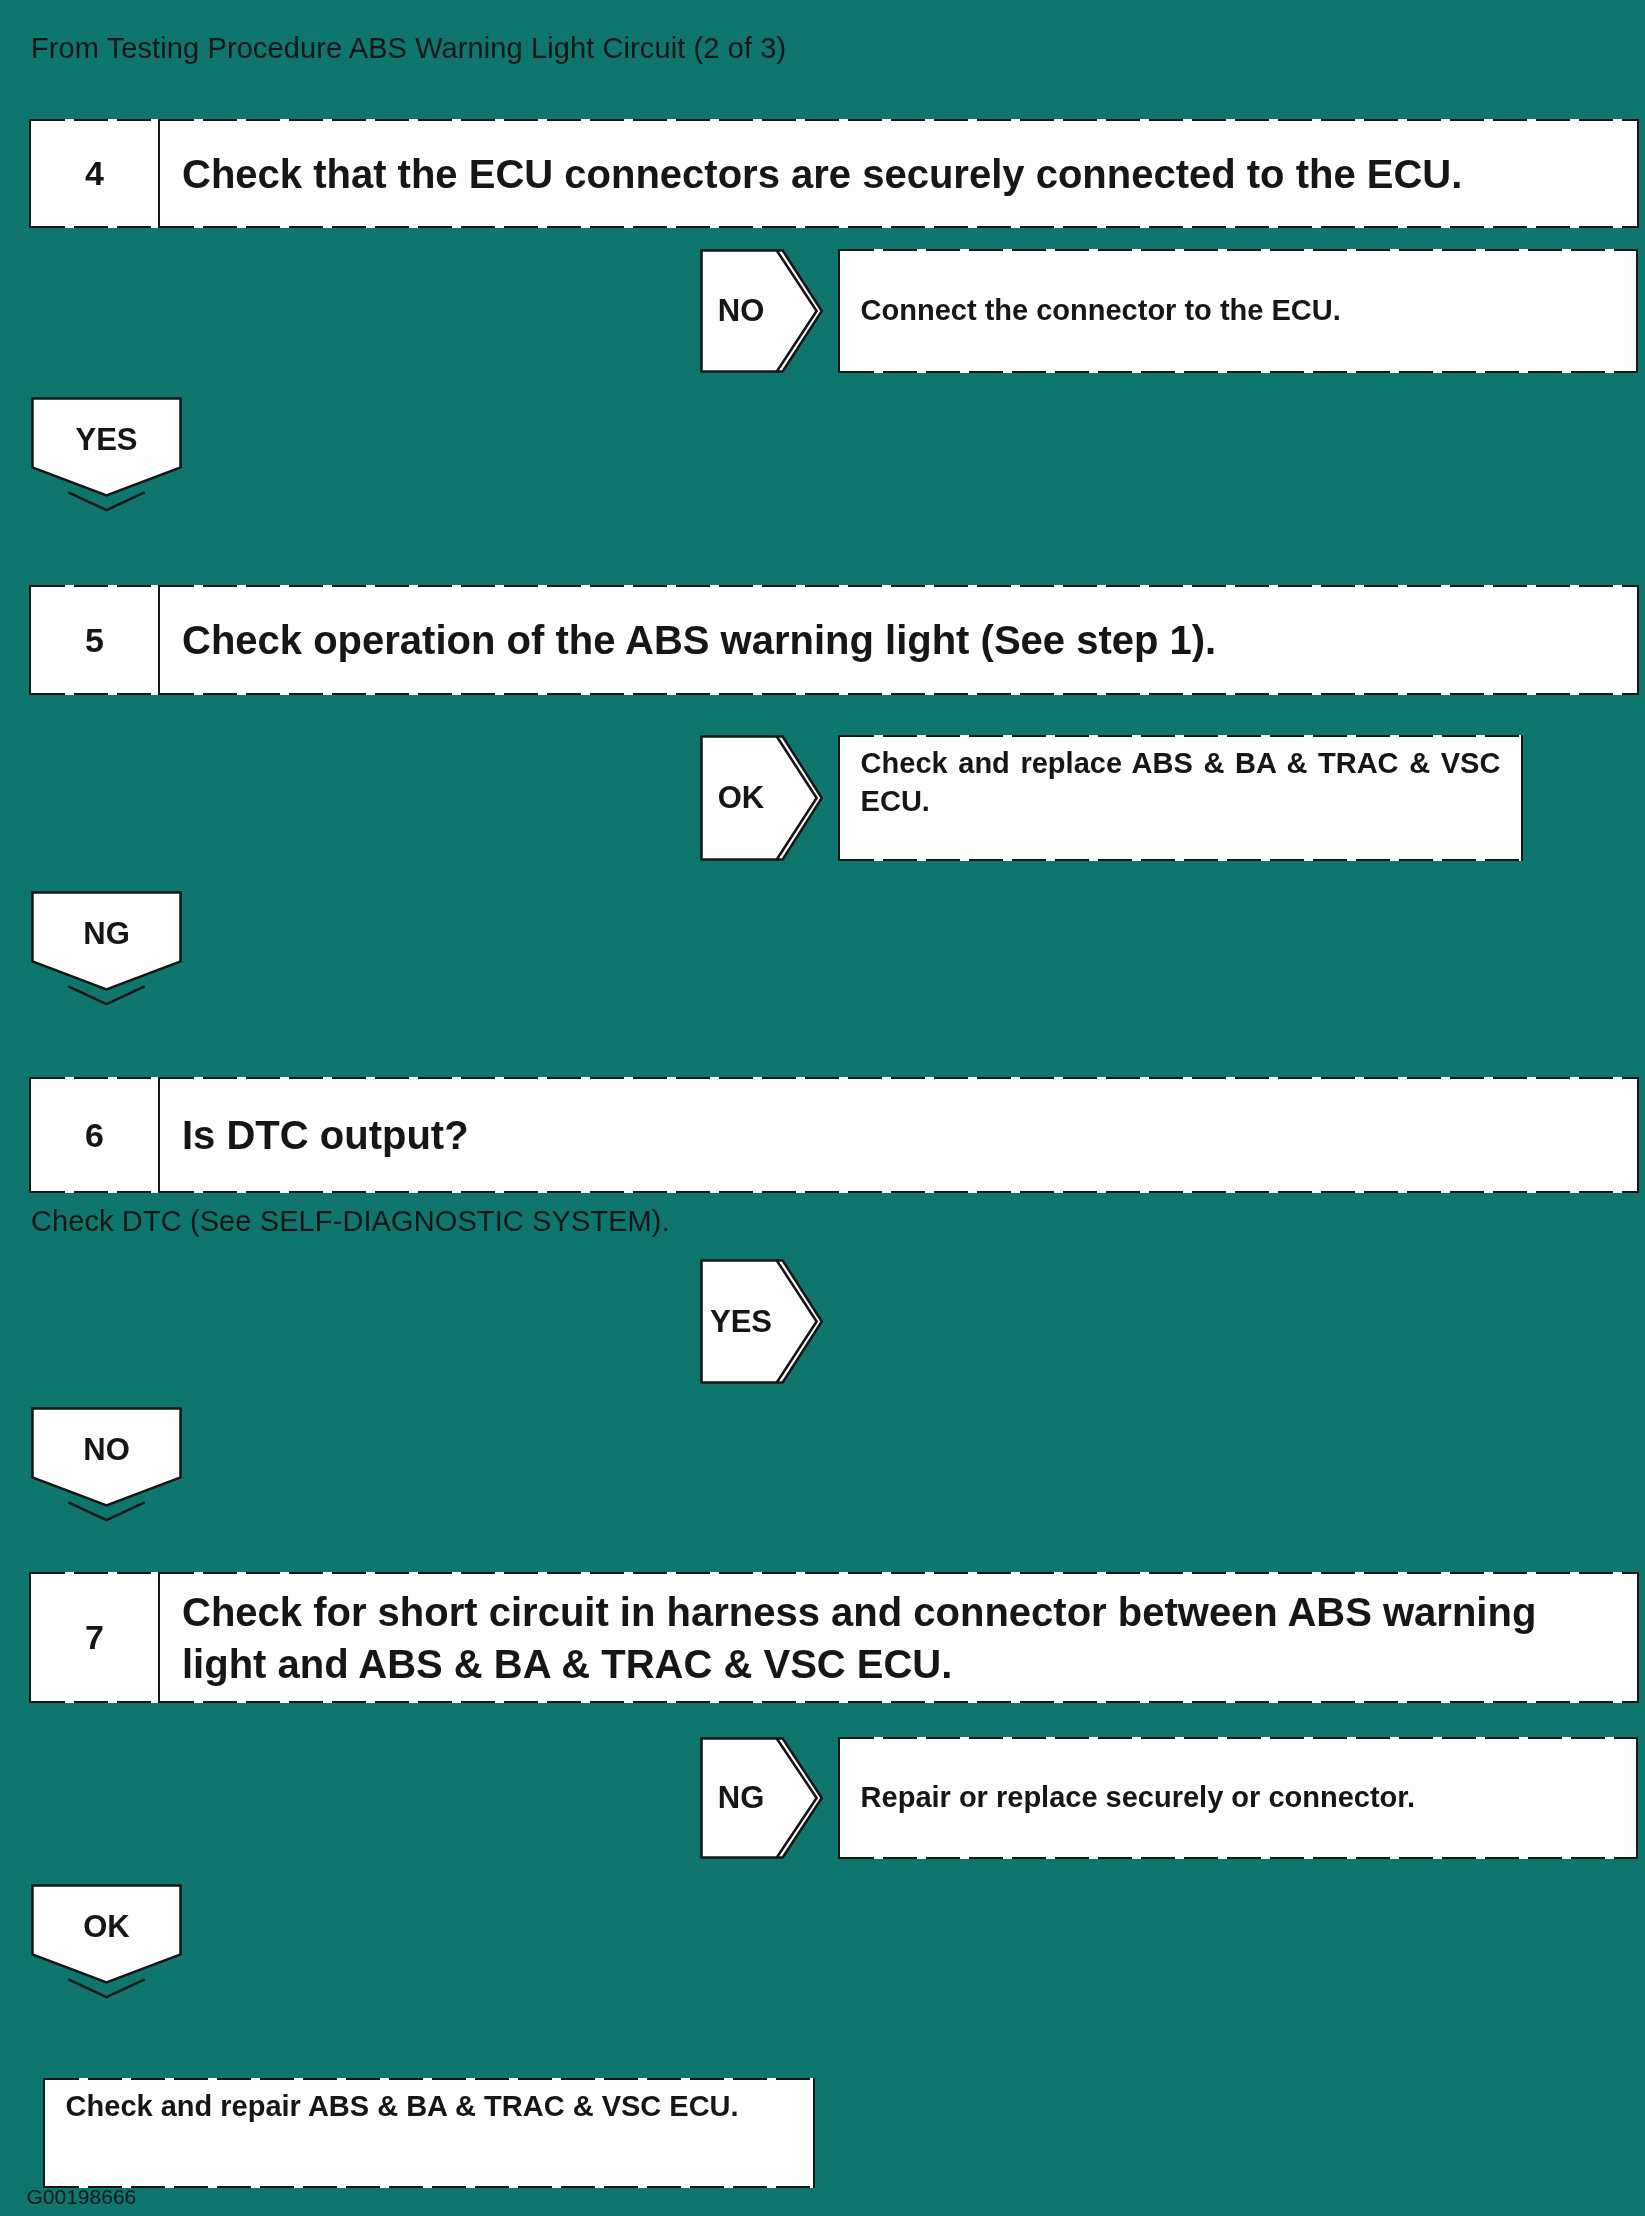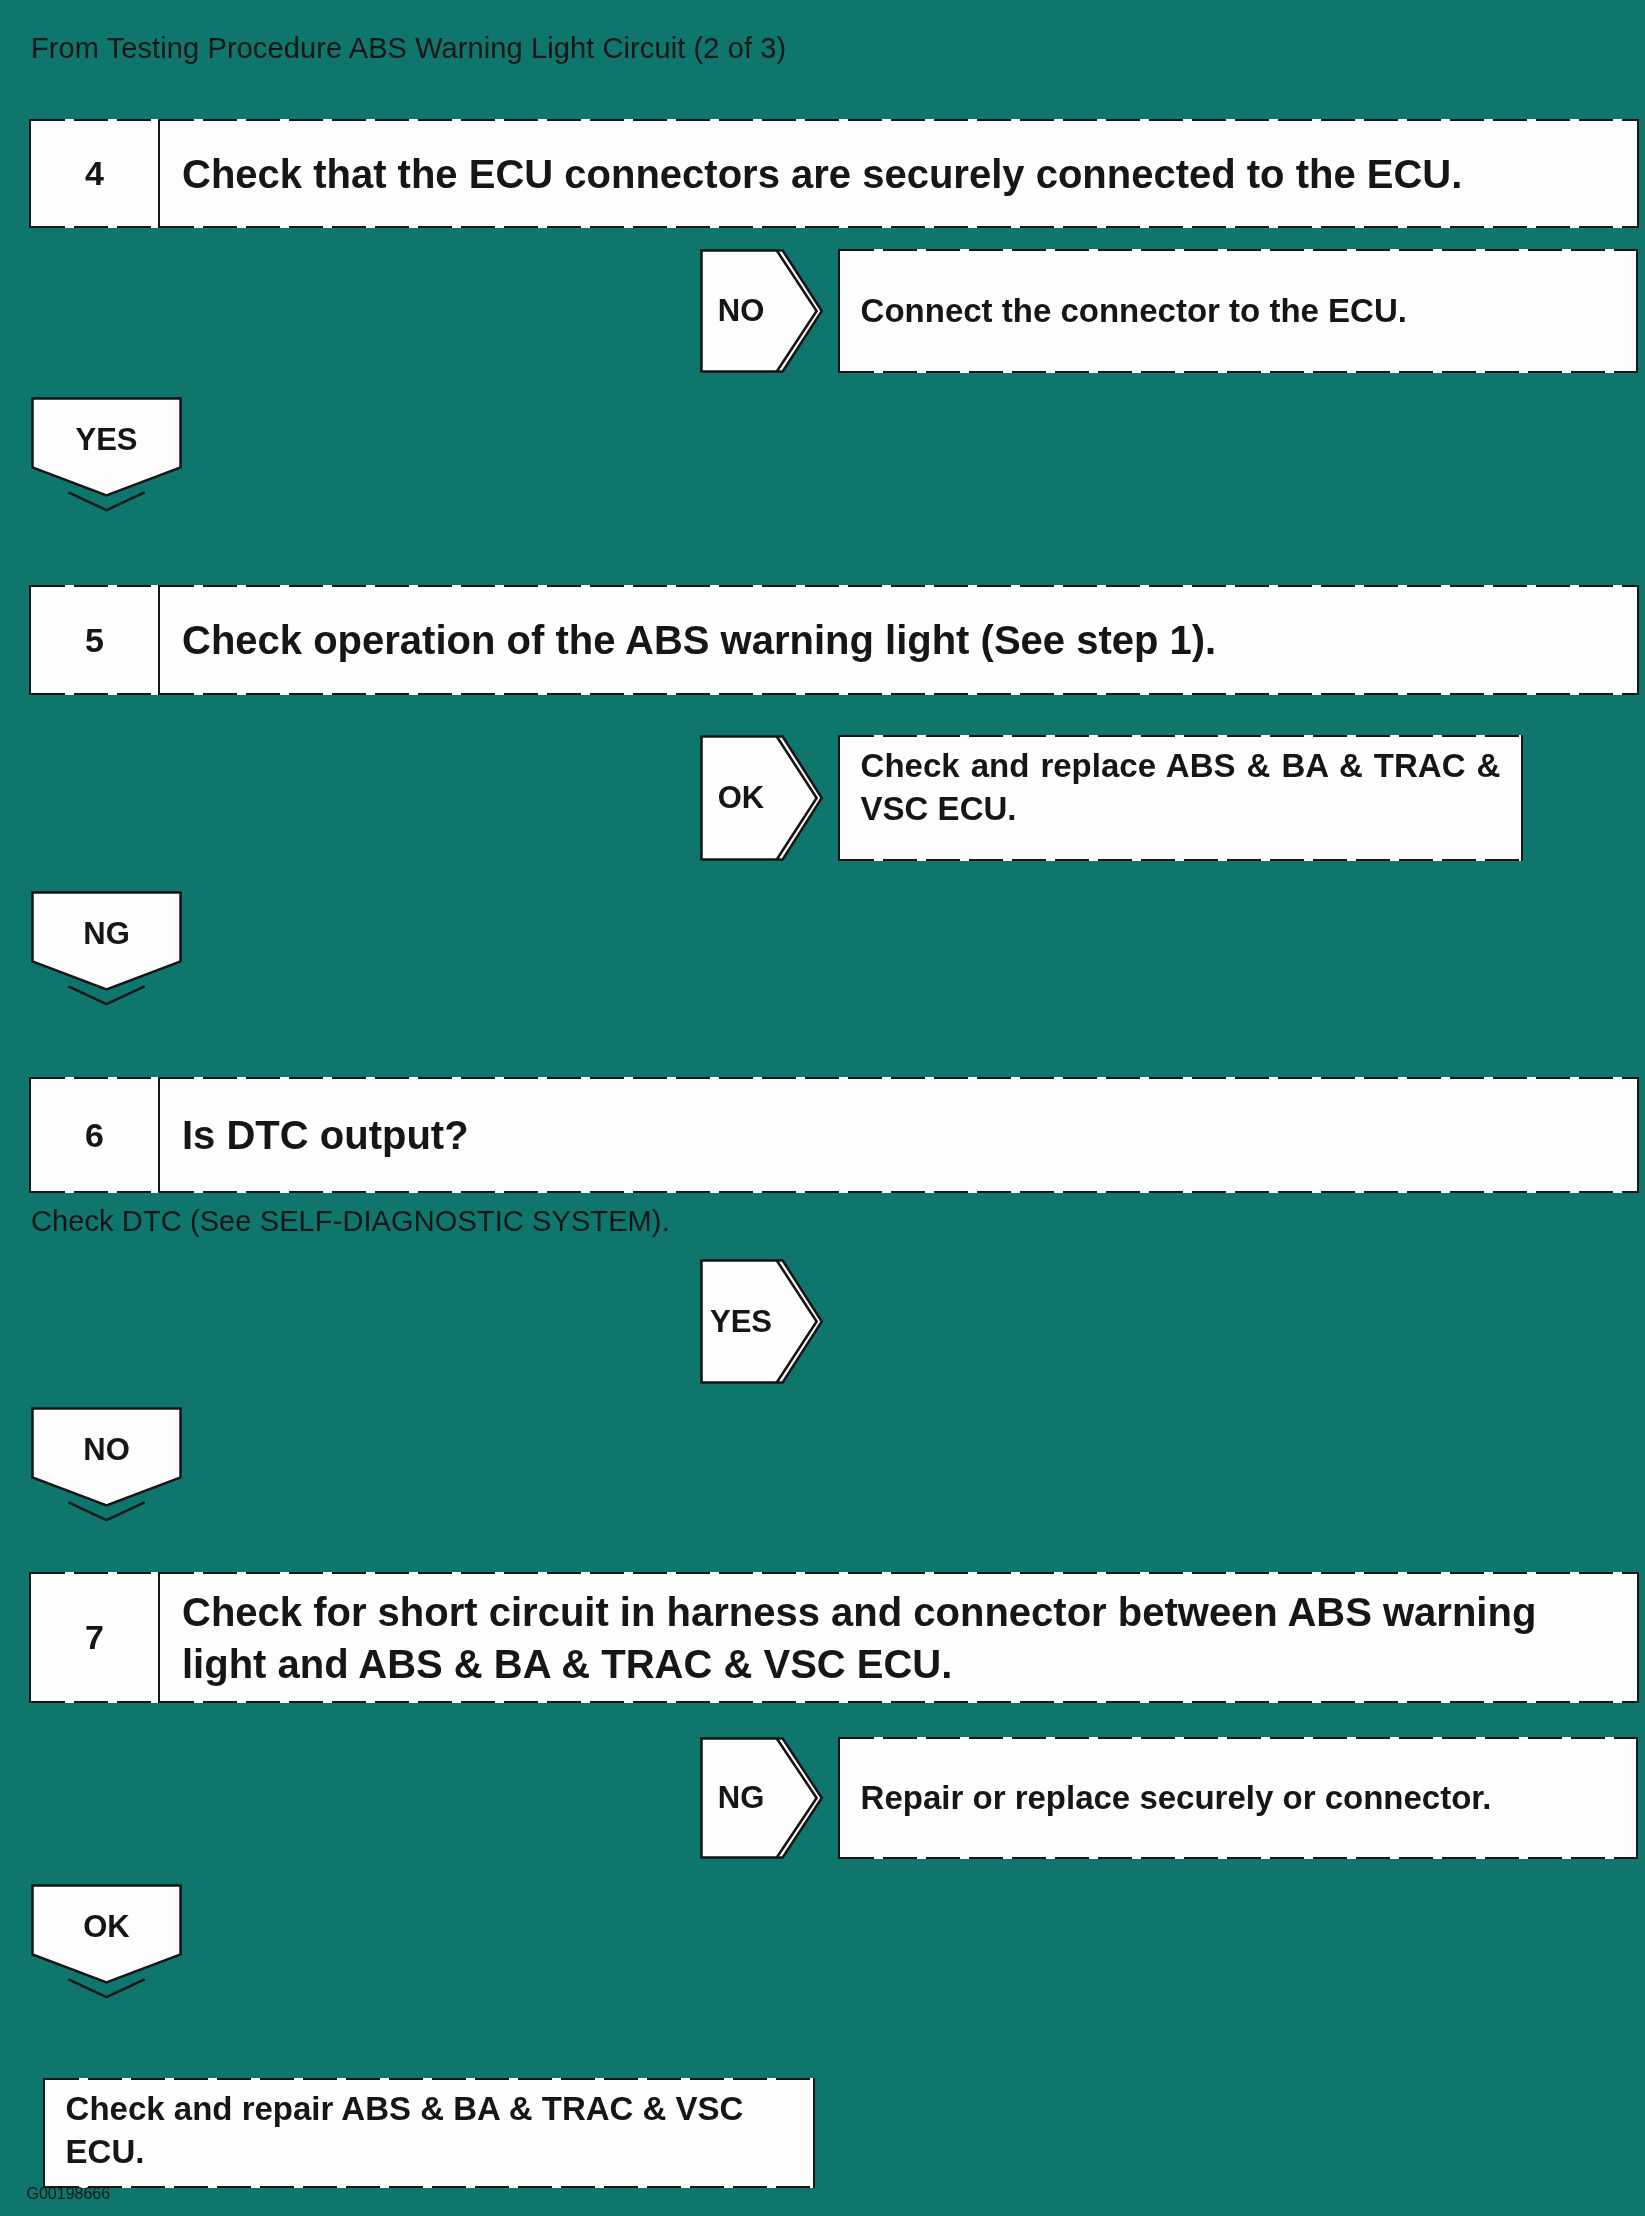--- a/index.html
+++ b/index.html
@@ -44,26 +44,26 @@
   }
   .pent-down { position:absolute; width:151px; height:116px; }
   .pent-down svg { position:absolute; left:0; top:0; width:100%; height:100%; }
   .pent-down .lbl {
     position:absolute; left:0; top:11.8px; width:100%; height:63px;
     display:flex; align-items:center; justify-content:center;
     font-weight:bold; font-size:31px;
   }
   .result-box {
     position:absolute; display:flex; align-items:center;
-    padding:10.3px 20.6px; font-weight:bold; font-size:33px; line-height:1.3;
+    padding:10.3px 20.6px; font-weight:bold; font-size:29px; line-height:1.3;
     text-align:justify;
   }
   .figure-id {
     position:absolute; left:26.5px; top:2185px;
-    font-size:16px; font-weight:400;
+    font-size:21px; font-weight:400;
   }
 </style>
 </head>
 <body>
 
 <div class="page">
 
   <div class="header-text">From Testing Procedure ABS Warning Light Circuit (2 of 3)</div>
 
   <div class="step-box hdash" style="left:29px; top:119px; width:1610px; height:109px;">

